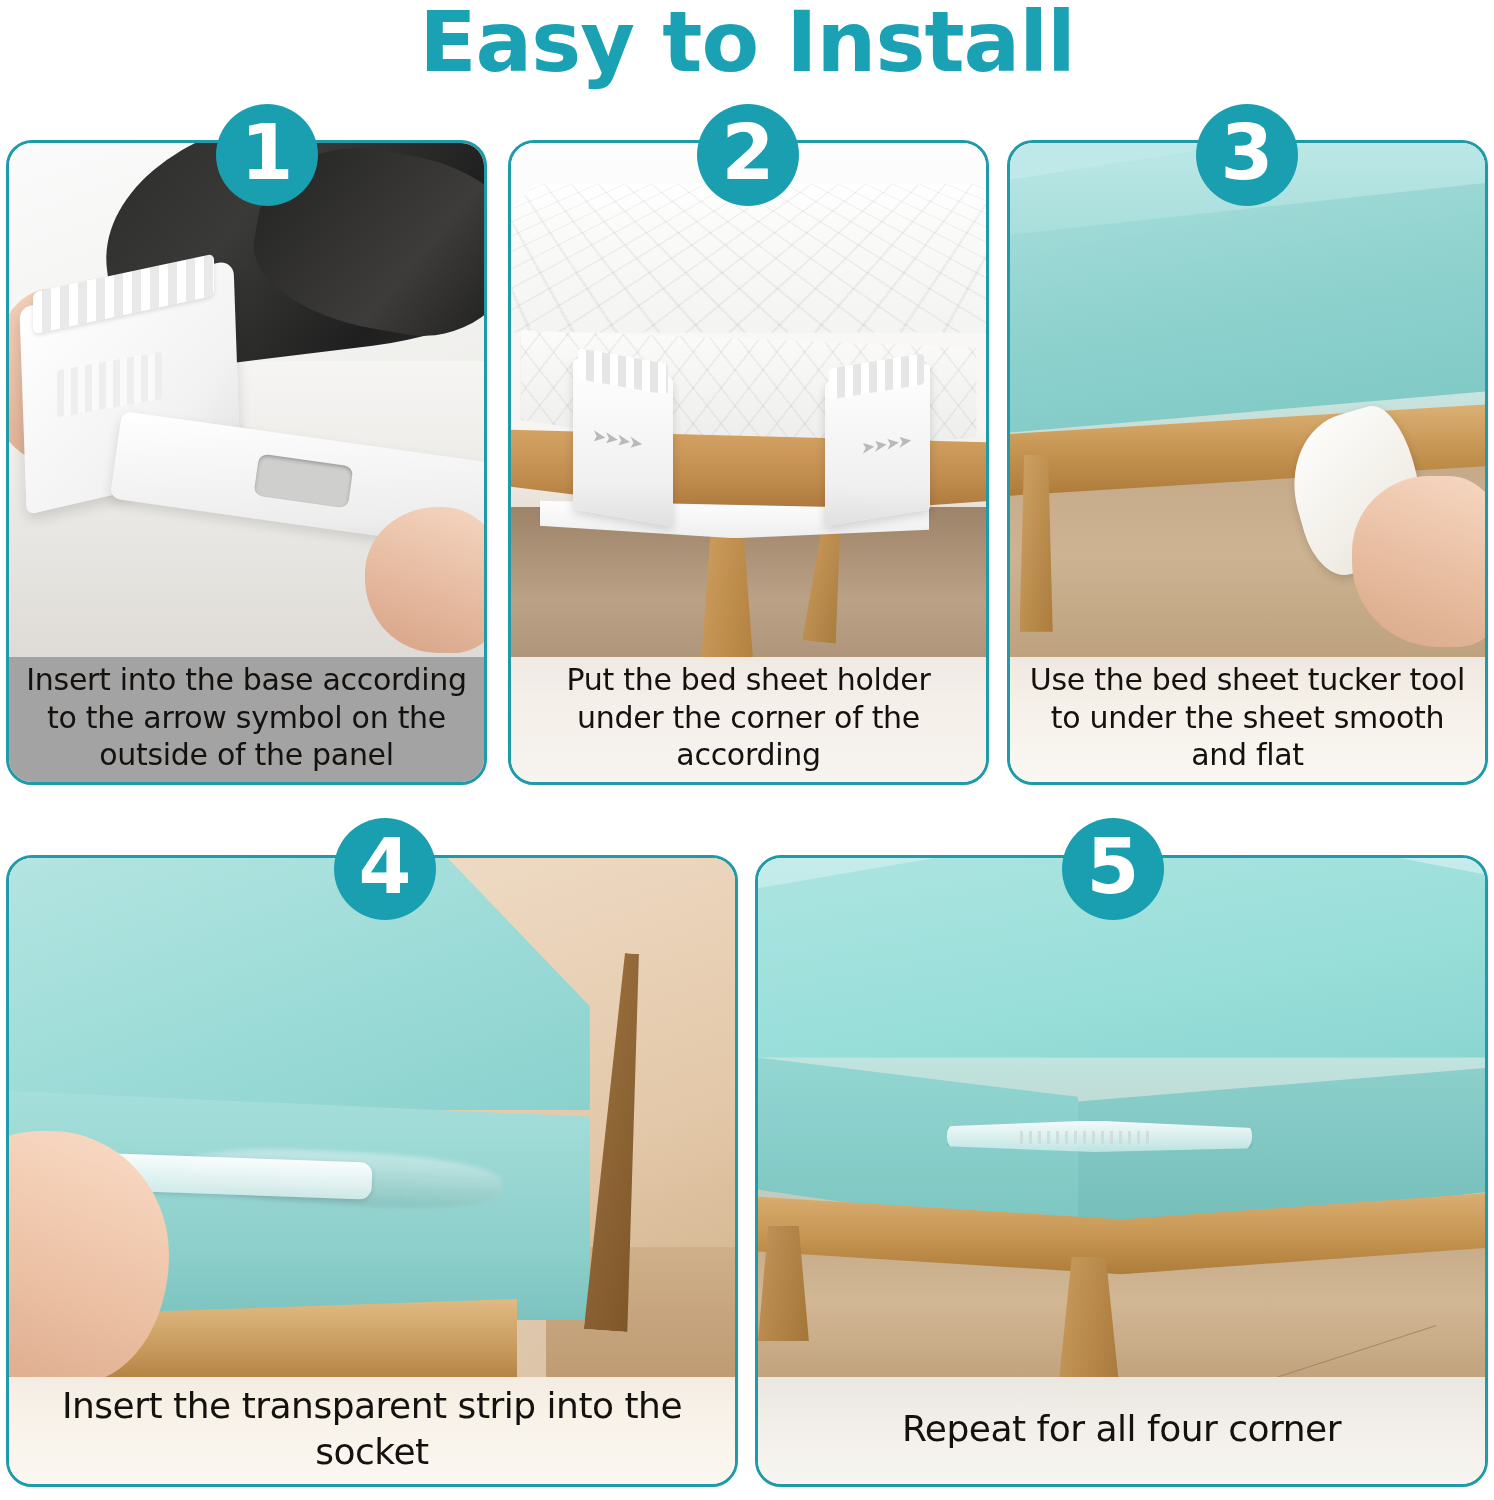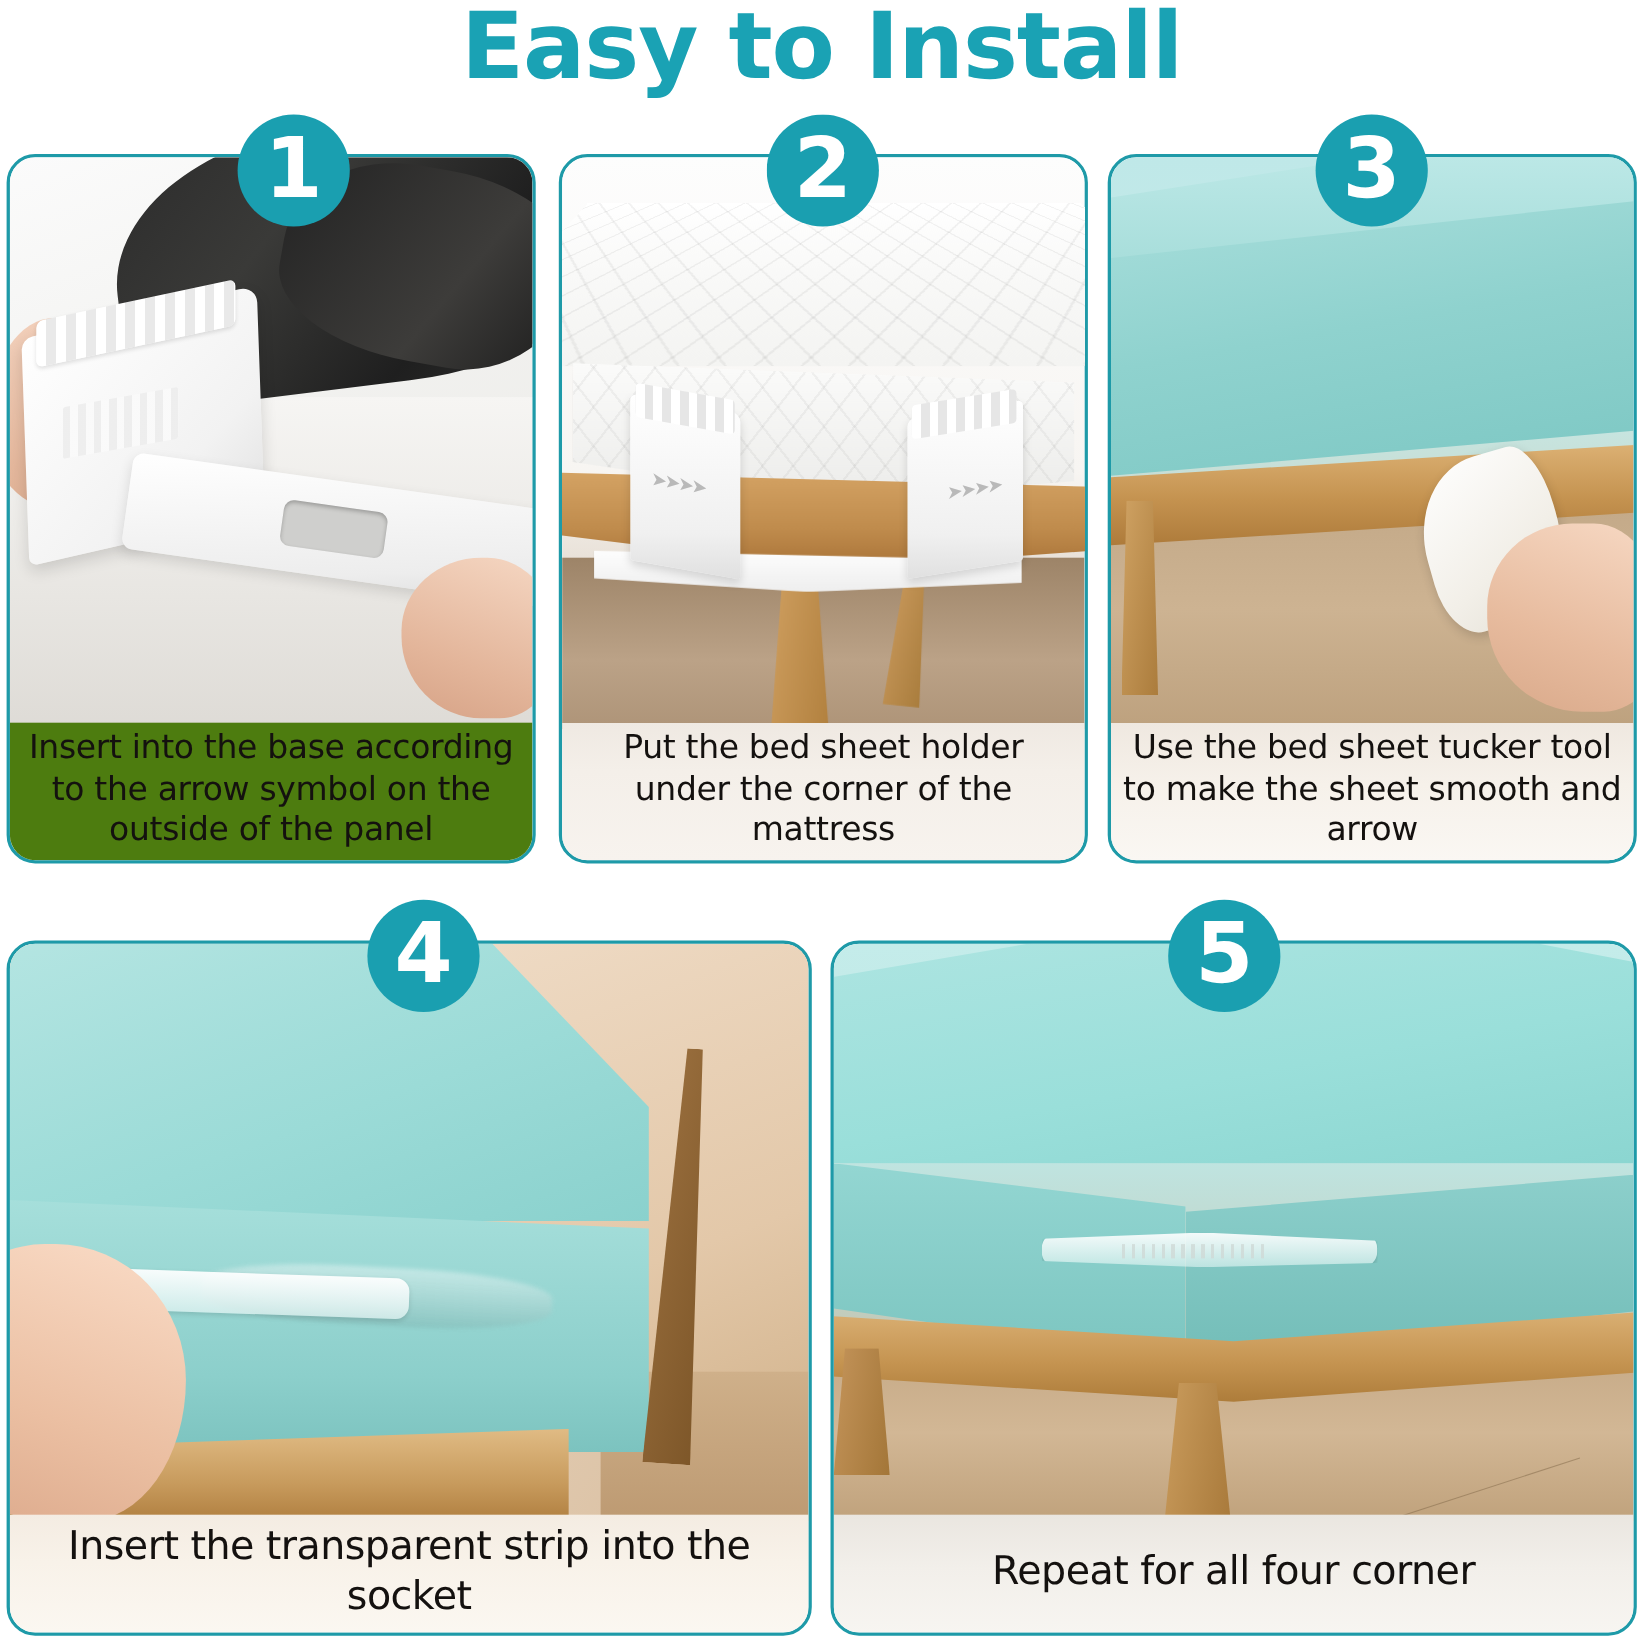--- a/index.html
+++ b/index.html
@@ -60,21 +60,21 @@
     font-size: 30px;
     line-height: 1.26;
     padding: 4px 10px 8px;
     font-family: "DejaVu Sans", sans-serif;
     letter-spacing: -0.3px;
   }
   .caption.wide { font-size: 36px; letter-spacing: -0.5px; }
   .cap-inner { width: 100%; }
 
   
-  .cap-white { background: #4d7c0f; }
+  .cap-white { background: #a3a3a3; }
   .cap-warm  { background: linear-gradient(180deg,#efe9e2 0%, #f4efe9 35%, #f7f3ee 100%); }
   .cap-warm2 { background: linear-gradient(180deg,#efe8e0 0%, #f6f1ea 45%, #faf7f3 100%); }
   .cap-warm3 { background: linear-gradient(180deg,#f4ece2 0%, #f8f2e9 40%, #fbf7f1 100%); }
   .cap-warm4 { background: linear-gradient(180deg,#eae6e0 0%, #f2efea 45%, #f7f5f1 100%); justify-content: flex-end; }
 
   
   .badge {
     position: absolute;
     width: 102px;
     height: 102px;
@@ -310,42 +310,42 @@
         <div class="s2-base"></div>
         <div class="s2-holderL"></div>
         <div class="s2-holderR"></div>
         <div class="s2-zigL"></div>
         <div class="s2-zigR"></div>
         <div class="s2-arrL">➤➤➤➤</div>
         <div class="s2-arrR">➤➤➤➤</div>
       </div>
     </div>
     <div class="caption cap-warm" style="height:125px;">
-      <span class="cap-inner">Put the bed sheet holder under the corner of the mattress</span>
+      <span class="cap-inner">Put the bed sheet holder under the corner of the according</span>
     </div>
   </div>
   <div class="badge" style="left:697px; top:104px;">
     <span>2</span>
   </div>
 
   <div class="card" style="left:1007px; top:140px; width:481px; height:645px;">
     <div class="photo" style="height:520px;">
       <div class="scene">
         <div class="s3-bg"></div>
         <div class="s3-floor"></div>
         <div class="s3-sheet"></div>
         <div class="s3-sheetT"></div>
         <div class="s3-wood"></div>
         <div class="s3-legL"></div>
         <div class="s3-tool"></div>
         <div class="s3-hand"></div>
       </div>
     </div>
     <div class="caption cap-warm2" style="height:125px;">
-      <span class="cap-inner">Use the bed sheet tucker tool to make the sheet smooth and arrow</span>
+      <span class="cap-inner">Use the bed sheet tucker tool to under the sheet smooth and flat</span>
     </div>
   </div>
   <div class="badge" style="left:1196px; top:104px;">
     <span>3</span>
   </div>
 
   <div class="card" style="left:6px; top:855px; width:732px; height:632px;">
     <div class="photo" style="height:525px;">
       <div class="scene">
         <div class="s4-bg"></div>

